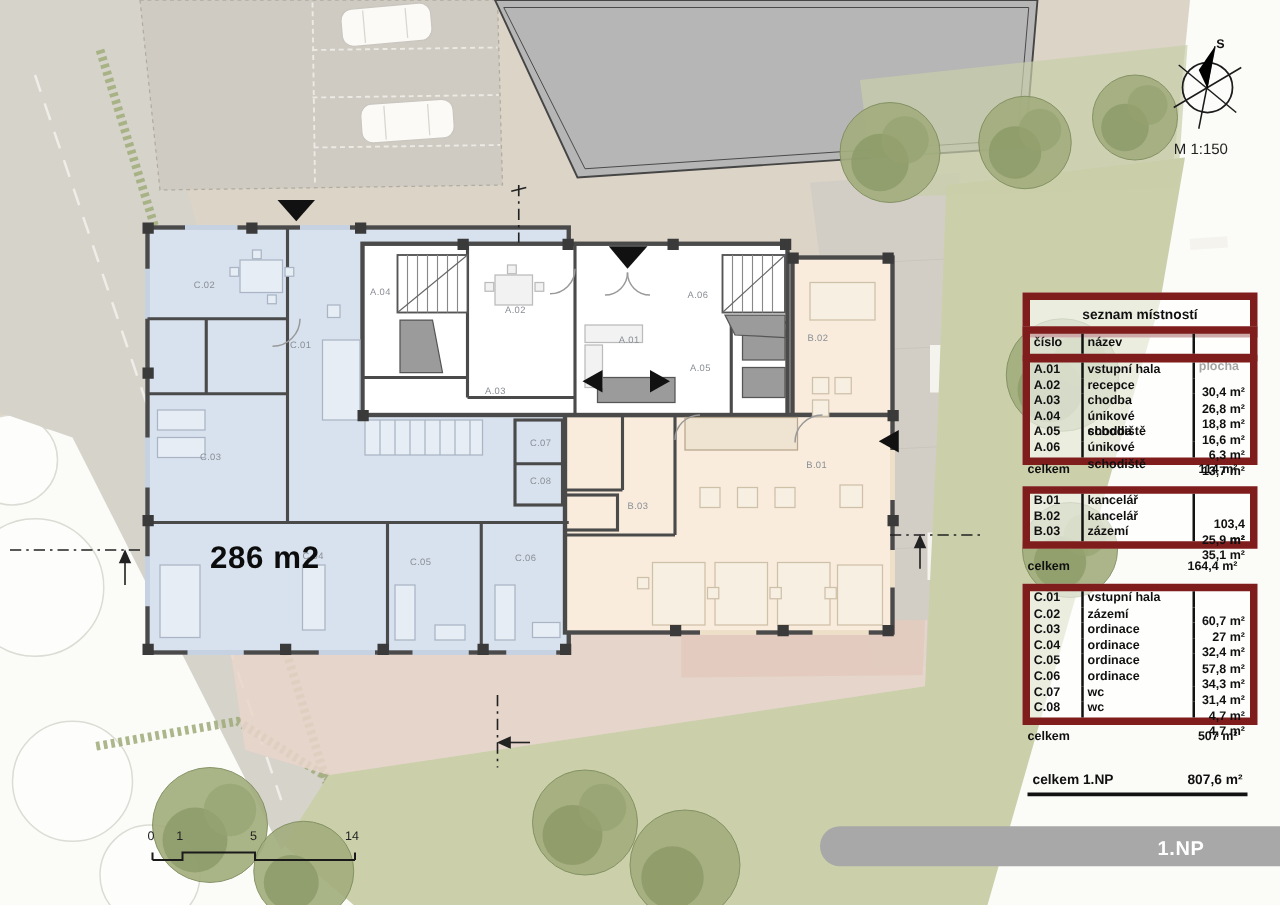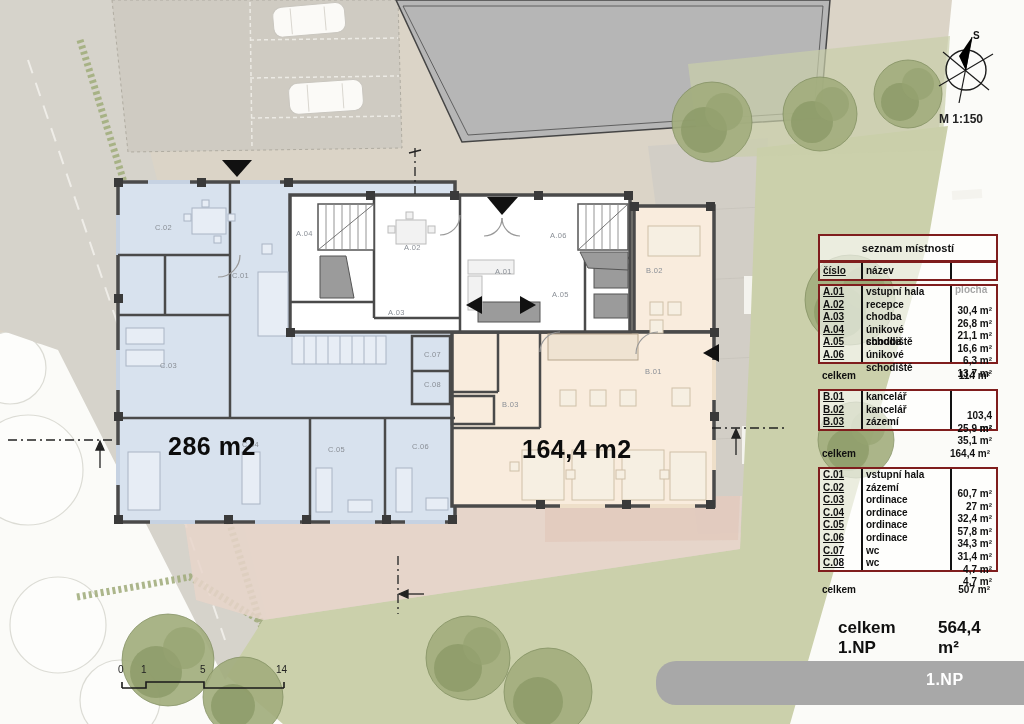--- a/index.html
+++ b/index.html
@@ -9,39 +9,39 @@
   .abs{position:absolute;}
   
   #logo{left:22px;top:37px;width:112px;border-top:4px solid #111;border-bottom:4px solid #111;
         padding:0 2px 1px 2px;font-size:18.5px;font-weight:800;letter-spacing:.4px;color:#111;text-align:center;}
   
   .rl{position:absolute;font-size:7.5px;color:#8a8f96;letter-spacing:.3px;}
   .area-label{position:absolute;font-size:25px;font-weight:800;color:#0c0c0c;letter-spacing:.5px;}
   
   #compass{left:933px;top:30px;width:84px;height:100px;}
   #compass .n{position:absolute;left:40px;top:0px;font-size:10px;font-weight:700;color:#111;}
-  #compass .scale{position:absolute;left:6px;top:82px;font-size:12px;font-weight:700;color:#222;}
+  #compass .scale{position:absolute;left:6px;top:82px;font-size:12px;font-weight:400;color:#222;}
   
   #legend{left:818px;top:234px;width:180px;font-size:10px;font-weight:700;color:#101010;}
-  .lbox{position:absolute;left:0;width:176px;border:2px solid #7f1d1d;background:rgba(255,255,255,.62);}
+  .lbox{position:absolute;left:0;width:176px;border:6px solid #7f1d1d;background:rgba(255,255,255,.62);}
   .lrow{display:flex;height:12.6px;line-height:12.6px;}
-  .c1{width:38px;padding-left:3px;border-right:2px solid #121212;text-decoration:underline;}
+  .c1{width:38px;padding-left:3px;border-right:2px solid #121212;}
   .c2{width:84px;padding-left:3px;border-right:2px solid #121212;}
   .c3{flex:1;text-align:right;padding-right:4px;margin-top:19px;}
   .ltitle{height:24px;line-height:24px;text-align:center;font-size:11px;}
   .lhead .lrow{height:16px;line-height:16px;}
   .ltot{position:absolute;left:0;width:176px;display:flex;justify-content:space-between;
         padding:0 4px;box-sizing:border-box;}
-  #grand{position:absolute;left:16px;width:176px;display:flex;justify-content:space-between;
-         padding:0 4px 4px 4px;box-sizing:border-box;border-bottom:3px solid #121212;font-size:17px;}
+  #grand{position:absolute;left:4px;width:176px;display:flex;justify-content:space-between;
+         padding:0 4px 4px 4px;box-sizing:border-box;border-bottom:3px solid #121212;font-size:11px;text-align:right;}
   
   #scalebar{left:116px;top:664px;width:185px;height:30px;font-size:10px;color:#222;}
   #scalebar span{position:absolute;top:0;}
   
-  #floortab{left:656px;top:661px;width:368px;height:44px;background:#a8a8a8;
+  #floortab{left:656px;top:661px;width:368px;height:32px;background:#a8a8a8;
             border-radius:20px 0 0 20px;}
   #floortab span{position:absolute;left:270px;top:10px;font-size:16px;font-weight:700;color:#fff;letter-spacing:.5px;}
 </style>
 </head>
 <body>
 
 <div id="stage">
 
 <svg id="bg" viewBox="0 0 1024 724" xmlns="http://www.w3.org/2000/svg">
 
@@ -361,21 +361,20 @@
 <span class="rl" style="left:404px;top:243px">A.02</span>
 <span class="rl" style="left:495px;top:267px">A.01</span>
 <span class="rl" style="left:550px;top:231px">A.06</span>
 <span class="rl" style="left:552px;top:290px">A.05</span>
 <span class="rl" style="left:388px;top:308px">A.03</span>
 <span class="rl" style="left:646px;top:266px">B.02</span>
 <span class="rl" style="left:645px;top:367px">B.01</span>
 <span class="rl" style="left:502px;top:400px">B.03</span>
 
 <span class="area-label" style="left:168px;top:432px">286 m2</span>
-<span class="area-label" style="left:522px;top:435px">164,4 m2</span>
 
 <div class="abs" id="compass">
   <svg width="72" height="80" viewBox="0 0 72 80">
     <circle cx="33" cy="40" r="20" fill="rgba(255,255,255,.3)" stroke="#1c1c1c" stroke-width="1.4"></circle>
     <line x1="6" y1="56" x2="60" y2="24" stroke="#1c1c1c" stroke-width="1.2"></line>
     <line x1="10" y1="22" x2="56" y2="60" stroke="#1c1c1c" stroke-width="1.2"></line>
     <line x1="39" y1="7" x2="26" y2="73" stroke="#1c1c1c" stroke-width="1.2"></line>
     <polygon points="39,7 33,41 26,26" fill="#000"></polygon>
   </svg>
   <span class="n">S</span>
@@ -399,21 +398,21 @@
           <span class="c3">30,4 m²</span>
         </div>
     <div class="lrow">
           <span class="c1">A.02</span>
           <span class="c2">recepce</span>
           <span class="c3">26,8 m²</span>
         </div>
     <div class="lrow">
           <span class="c1">A.03</span>
           <span class="c2">chodba</span>
-          <span class="c3">21,1 m²</span>
+          <span class="c3">18,8 m²</span>
         </div>
     <div class="lrow">
           <span class="c1">A.04</span>
           <span class="c2">únikové schodiště</span>
           <span class="c3">16,6 m²</span>
         </div>
     <div class="lrow">
           <span class="c1">A.05</span>
           <span class="c2">chodba</span>
           <span class="c3">6,3 m²</span>
@@ -493,21 +492,21 @@
           <span class="c3">4,7 m²</span>
         </div>
   </div>
   <div class="ltot" style="top:350px">
     <span>celkem</span>
     <span>507 m²</span>
   </div>
 
   <div id="grand" style="top:384px">
     <span>celkem 1.NP</span>
-    <span>564,4 m²</span>
+    <span>807,6 m²</span>
   </div>
 </div>
 
 <div class="abs" id="scalebar">
   <svg width="185" height="30" viewBox="0 0 185 30">
     <path d="M6,24 H30 V18 H88 V24 H168" fill="none" stroke="#1a1a1a" stroke-width="1.6"></path>
     <line x1="6" y1="24" x2="6" y2="18" stroke="#1a1a1a" stroke-width="1.6"></line>
     <line x1="168" y1="24" x2="168" y2="18" stroke="#1a1a1a" stroke-width="1.6"></line>
   </svg>
   <span style="left:2px">0</span>

